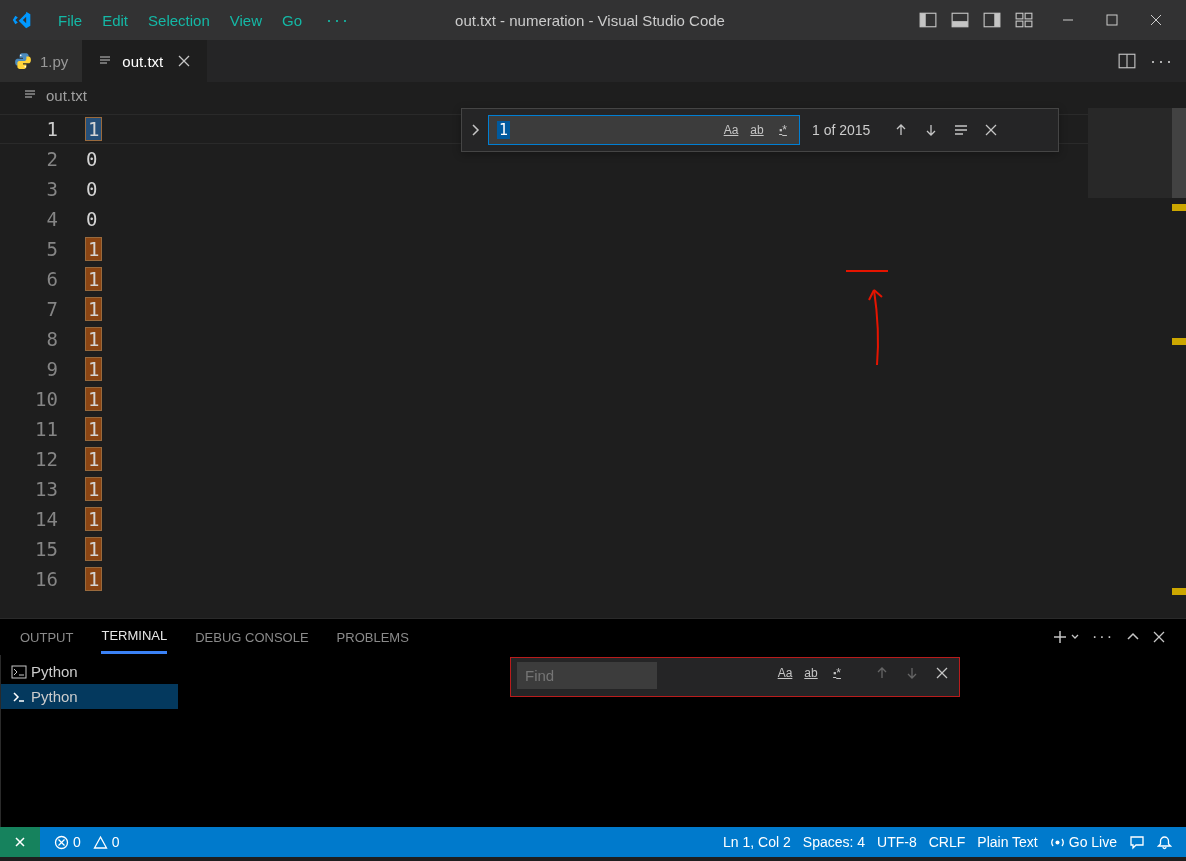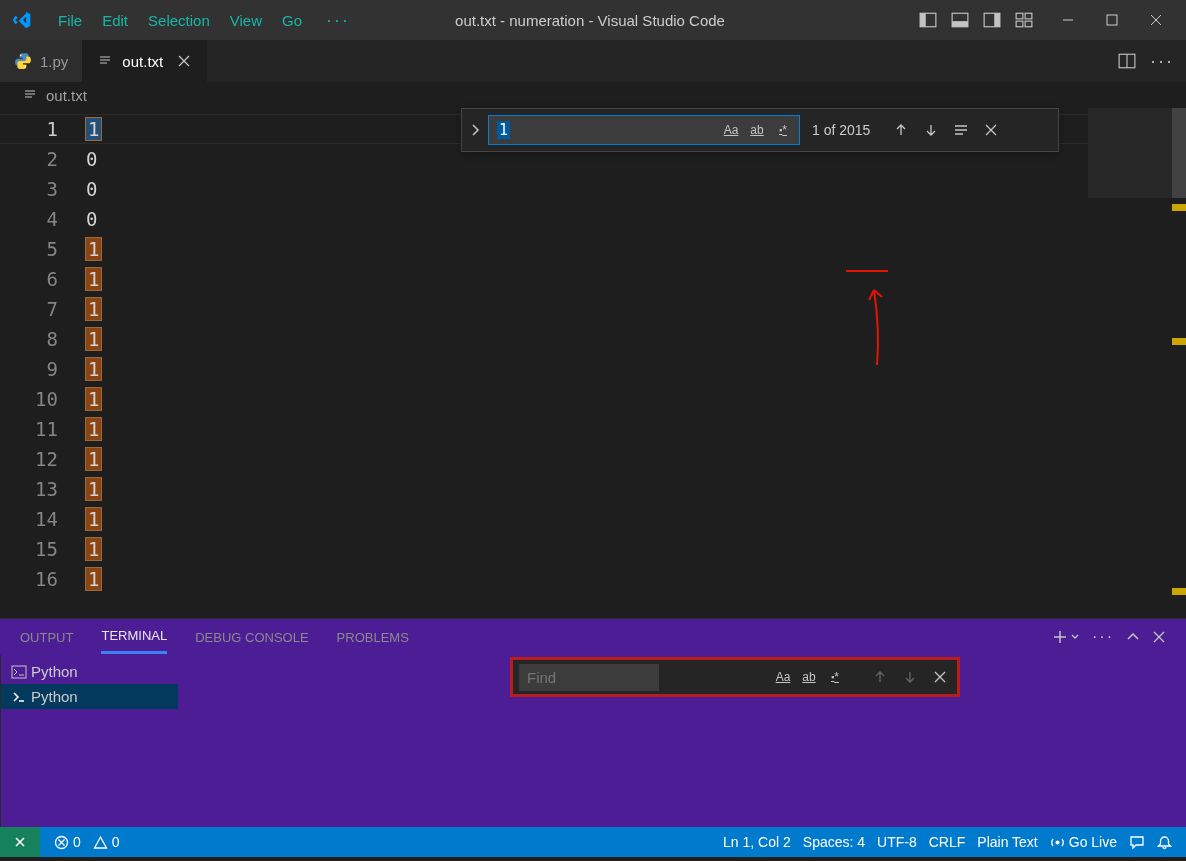--- a/index.html
+++ b/index.html
@@ -261,21 +261,21 @@
   background: #e51400;
 }
 .red-arrow {
   position: absolute;
   left: 862px;
   top: 172px;
 }
 
 .panel {
   height: 209px;
-  background: #4c1d95;
+  background: #000000;
   border-top: 1px solid #2a2a2a;
   display: flex;
   flex-direction: column;
 }
 .panel-tabs {
   height: 36px;
   display: flex;
   align-items: center;
   padding: 0 20px;
   gap: 28px;
@@ -313,23 +313,23 @@
   border: 1px solid #cccccc;
   vertical-align: text-bottom;
 }
 .terminal-find {
   position: absolute;
   top: 2px;
   left: 510px;
   width: 450px;
   height: 40px;
   background: #252526;
-  border: 3px solid #b91c1c;
-  display: flex;
-  align-items: center;
+  border: 1px solid #b91c1c;
+  display: flex;
+  align-items: flex-start;
   padding: 4px 6px;
   gap: 6px;
 }
 .t-find-input {
   background: #3c3c3c;
   border: none;
   outline: none;
   color: #7a7a7a;
   font-size: 15px;
   width: 140px;

